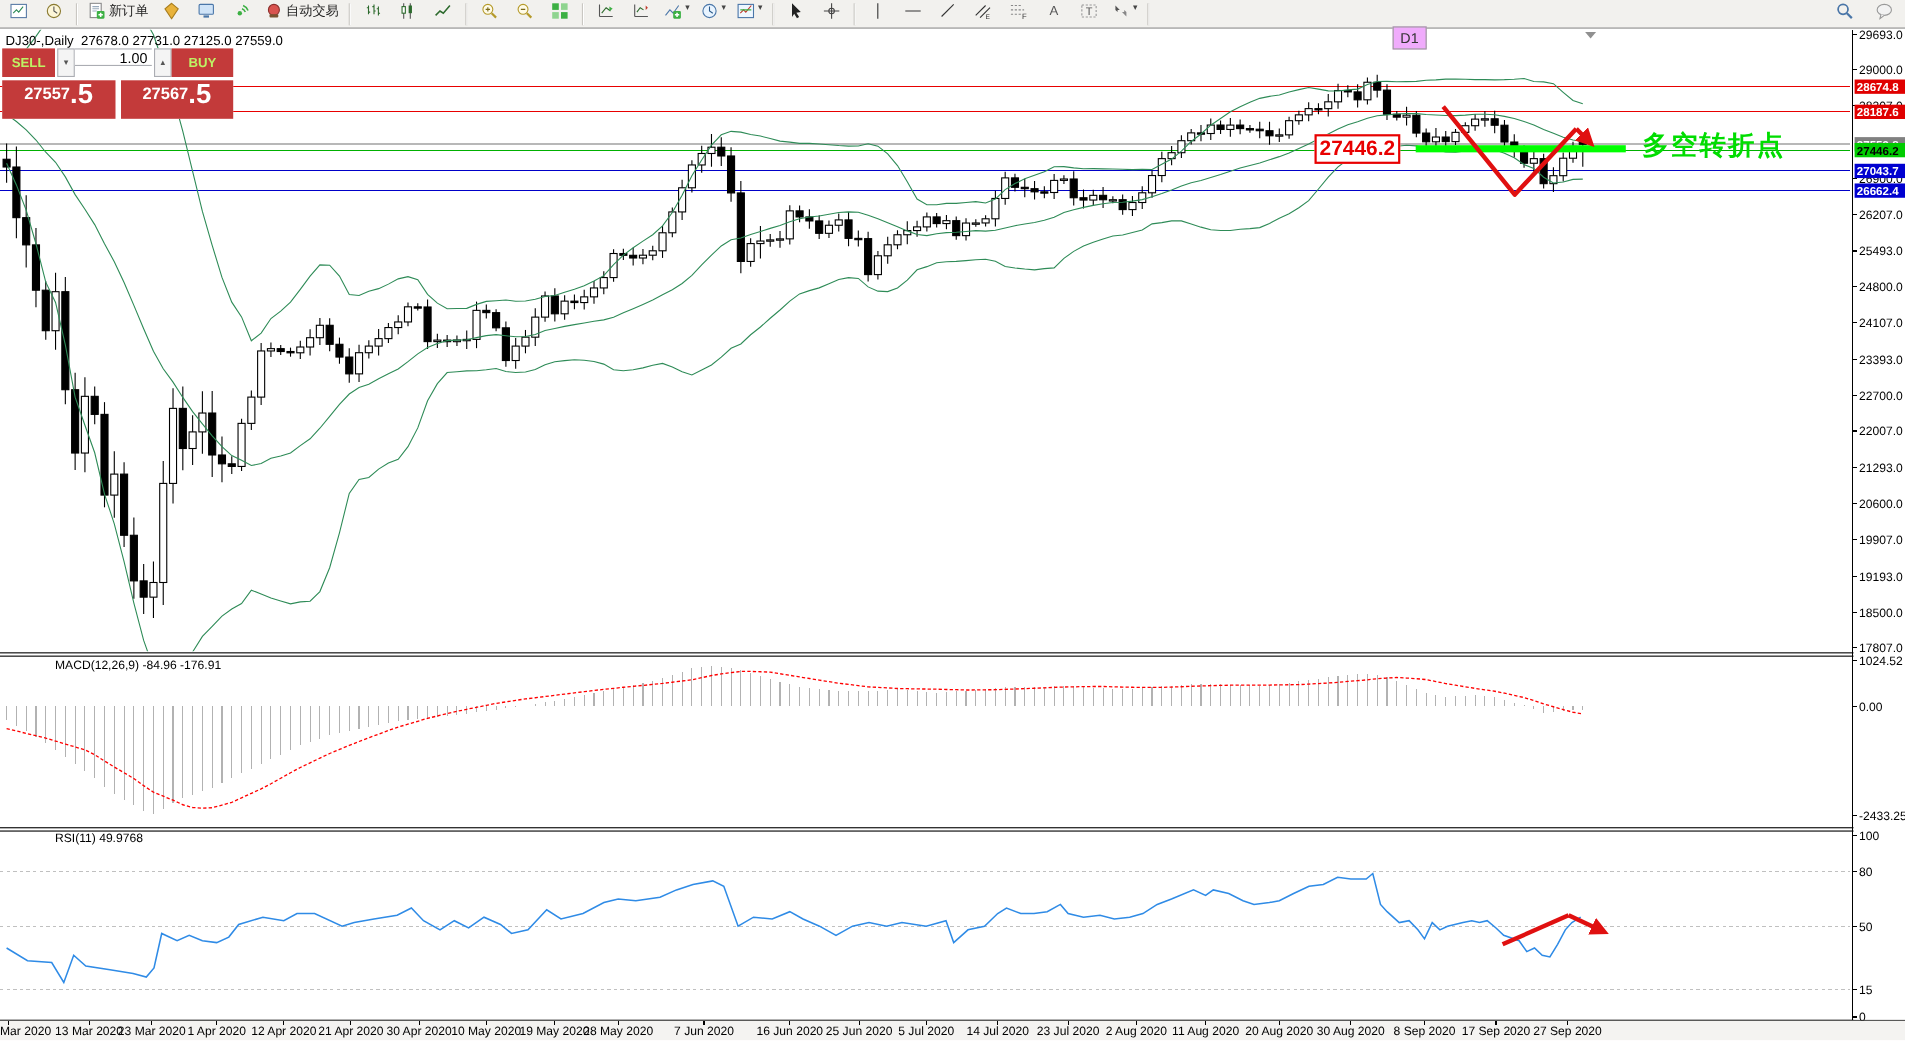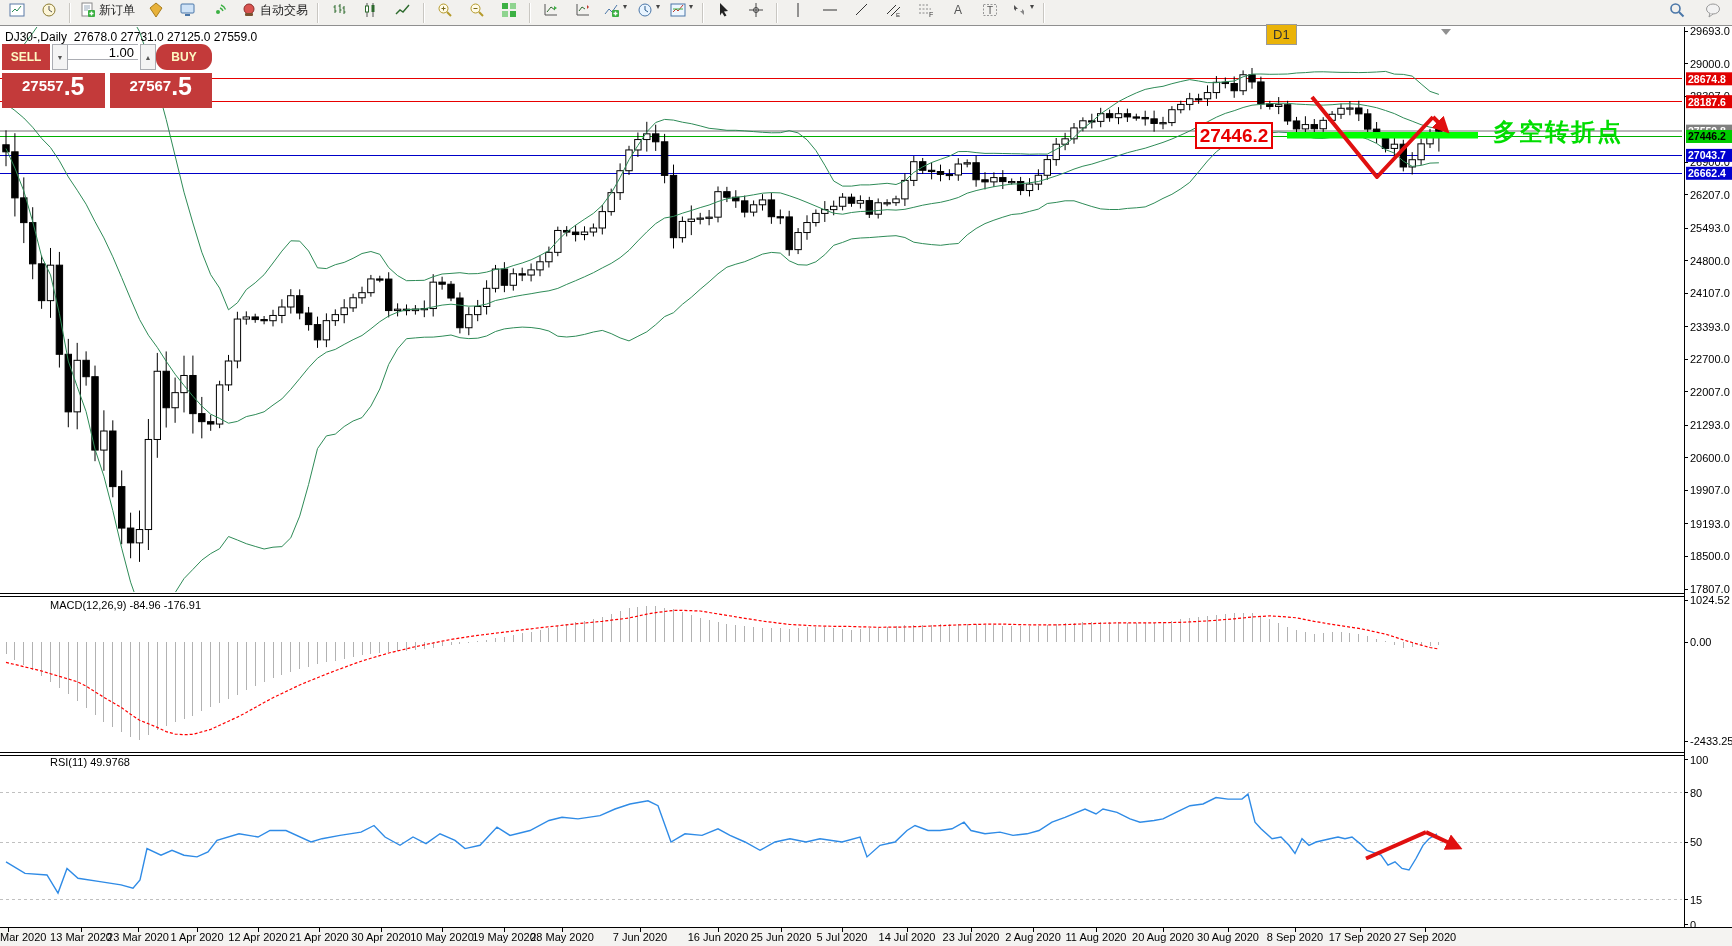--- a/index.html
+++ b/index.html
@@ -6,30 +6,30 @@
   .app{position:relative;width:1732px;height:946px;overflow:hidden;background:#fff;
        font-family:"Liberation Sans","DejaVu Sans",sans-serif;}
   
   .toolbar{position:absolute;left:0;top:0;width:1732px;height:26px;background:#f2f1ee;
            border-bottom:1px solid #8f8f8f;display:flex;align-items:center;gap:2px;padding-left:2px;box-sizing:border-box;}
   .tbtn{height:22px;min-width:22px;display:flex;align-items:flex-start;justify-content:center;
         gap:3px;padding:0 3px;border:1px solid transparent;border-radius:2px;font-size:12px;color:#222;}
   .tsep{width:1px;height:20px;background:#c9c7c2;border-right:1px solid #fff;margin:0 3px;}
   .caret{font-size:8px;color:#444;}
   .tf{font-size:13px;color:#333;padding:2px 6px;border:1px solid transparent;}
-  .tf.active{background:#eab308;border:1px solid #9a9a9a;margin-top:44px;}
+  .tf.active{background:#f0abfc;border:1px solid #9a9a9a;margin-top:44px;}
   .tb-right{position:absolute;right:4px;top:0;height:26px;display:flex;align-items:center;gap:6px;}
   .icon16{width:16px;height:16px;display:inline-block;}
   
   .title-line{position:absolute;left:5px;top:30px;font-size:12px;color:#000;white-space:nowrap;}
   .quote{position:absolute;left:2px;top:44px;width:210px;height:64px;background:#fff;}
   .qrow1{position:absolute;left:0;top:0;height:26px;width:210px;display:flex;}
-  .qbtn{background:#c33a3a;color:#fef9c3;font-size:12px;font-weight:bold;display:flex;align-items:center;justify-content:center;}
+  .qbtn{background:#c33a3a;color:#bef264;font-size:12px;font-weight:bold;display:flex;align-items:center;justify-content:center;}
   .sellb{width:48px;height:26px;}
-  .buyb{width:56px;height:26px;margin-left:0;border-radius:11px;}
+  .buyb{width:56px;height:26px;margin-left:0;}
   .spin{width:14px;height:24px;border:1px solid #abadb3;background:#f4f4f4;font-size:7px;color:#555;
         display:flex;align-items:center;justify-content:center;margin-left:2px;}
   .vol{width:70px;height:16px;border:1px solid #abadb3;border-left:none;border-right:none;background:#fff;
        font-size:13px;text-align:right;padding-right:4px;box-sizing:border-box;}
   .qrow2{position:absolute;left:0;top:29px;width:210px;height:35px;display:flex;gap:5px;}
   .pricebox{background:#c33a3a;color:#fff;flex:1;display:flex;justify-content:center;padding-bottom:2px;}
   .pmain{font-size:15px;font-weight:bold;line-height:26px;}
   .ppips{font-size:25px;font-weight:bold;line-height:27px;}
   
   .price-tag{position:absolute;left:1195px;top:122px;width:74px;height:23px;border:2px solid #e80000;

